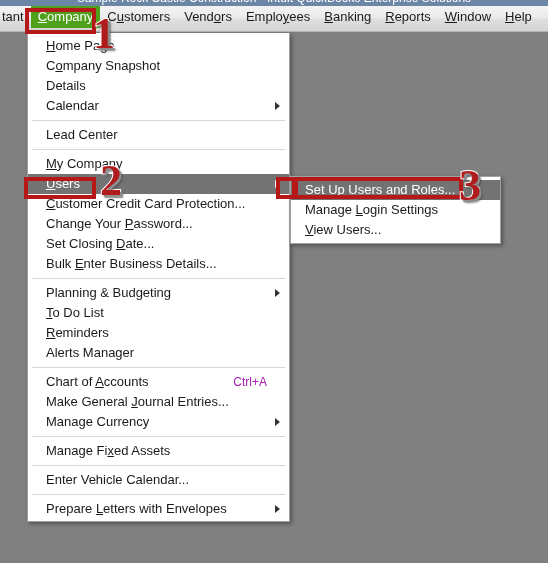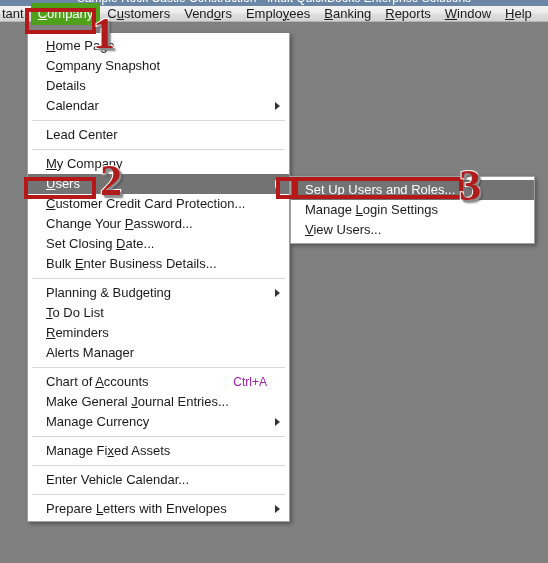--- a/index.html
+++ b/index.html
@@ -29,25 +29,25 @@
     text-align: center;
     font-size: 12px;
     color: #ffffff;
     white-space: nowrap;
   }
 
   
   #menubar {
     position: absolute;
     left: 0; top: 6px;
-    width: 548px; height: 16px;
+    width: 548px; height: 26px;
     background: linear-gradient(to bottom, #f3f3f3 0%, #ebebeb 45%, #dedede 55%, #d4d4d4 100%);
     border-bottom: 1px solid #b4b4b4;
     display: flex;
-    align-items: center;
+    align-items: flex-start;
     padding-left: 0px;
   }
   .menubar-item {
     font-size: 13px;
     color: #1a1a1a;
     padding: 3px 7px;
     white-space: nowrap;
     line-height: 16px;
   }
   .menubar-item.clipped {
@@ -106,21 +106,21 @@
   .sep {
     height: 1px;
     background: #d6d6d6;
     margin: 4px 4px 4px 4px;
   }
 
   
   #submenu {
     position: absolute;
     left: 290px; top: 176px;
-    width: 245px;
+    width: 211px;
     background: #ffffff;
     border: 1px solid #a0a0a0;
     box-shadow: 2px 2px 4px rgba(0,0,0,0.35);
     padding: 3px 0 3px 0;
   }
   #submenu .mi { padding-left: 14px; }
 
   
   .redbox {
     position: absolute;

